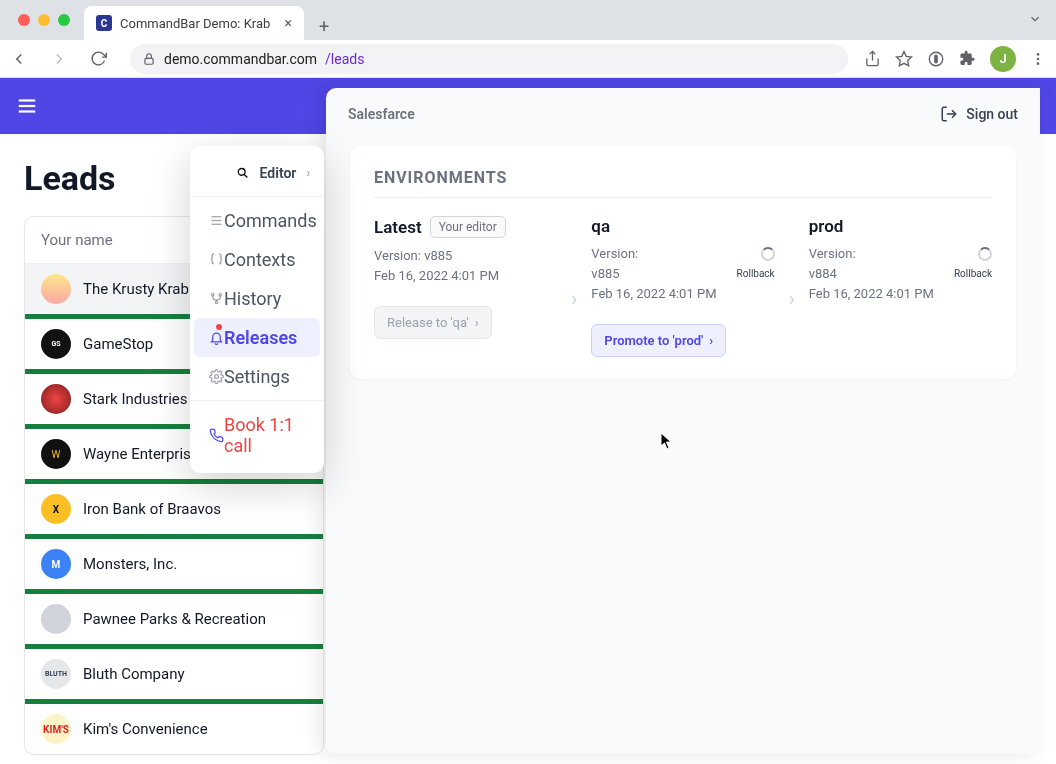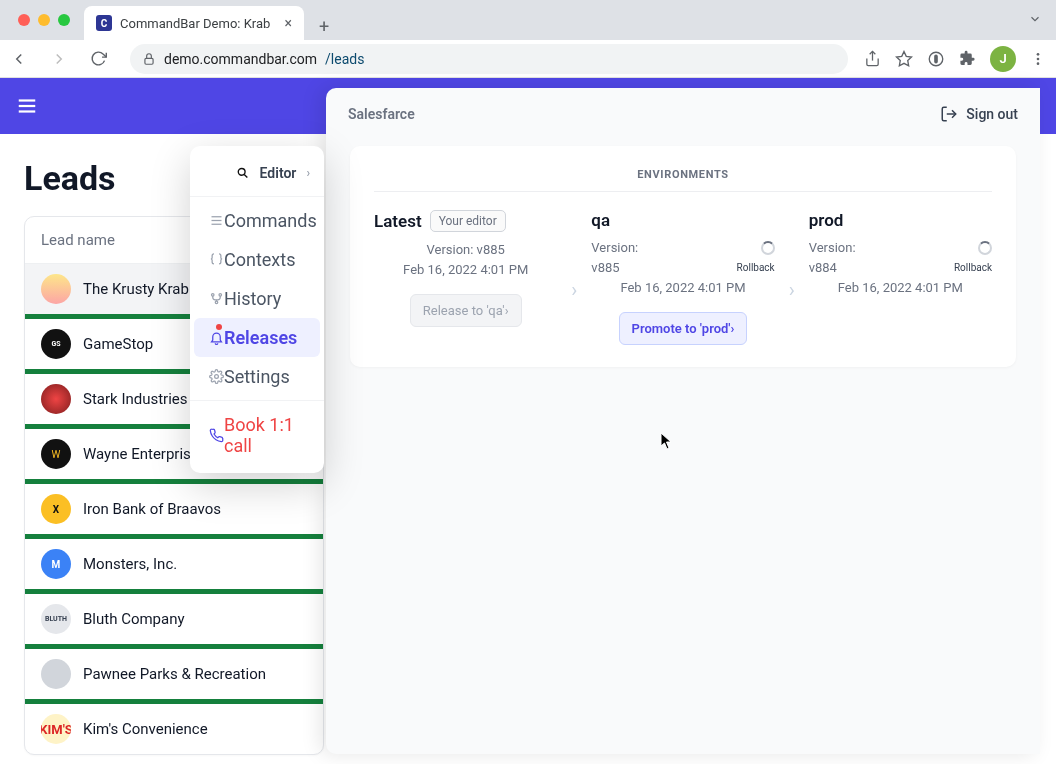--- a/index.html
+++ b/index.html
@@ -37,54 +37,54 @@
   .lead-row.selected{background:#f3f4f6;}
   .lead-avatar{width:30px;height:30px;border-radius:50%;background:#e5e7eb;display:flex;align-items:center;justify-content:center;font-size:10px;color:#555;overflow:hidden;}
   .la-krusty{background:linear-gradient(#fde68a,#fca5a5);}
   .la-gamestop{background:#111;color:#fff;font-size:7px;font-weight:700;}
   .la-stark{background:radial-gradient(circle,#ef4444,#7f1d1d);}
   .la-wayne{background:#111;color:#fbbf24;}
   .la-iron{background:#fbbf24;color:#111;font-weight:700;}
   .la-monsters{background:#3b82f6;color:#fff;font-weight:700;}
   .la-bluth{background:#e5e7eb;color:#374151;font-size:7px;font-weight:700;}
   .la-pawnee{background:#d1d5db;}
-  .la-kims{background:#fef3c7;color:#dc2626;font-size:13px;font-weight:700;}
+  .la-kims{background:#fef3c7;color:#dc2626;font-size:10px;font-weight:700;}
   .bottom-strip{margin-top:18px;height:44px;width:300px;background:#eef0ff;border-radius:8px;}
 
   
   .editor-popover{position:absolute;top:146px;left:190px;width:134px;background:#fff;border-radius:10px;box-shadow:0 12px 40px rgba(0,0,0,0.18);padding:8px 0;z-index:40;}
   .pop-header{display:flex;align-items:center;gap:10px;padding:10px 14px;color:#374151;font-weight:600;font-size:14px;margin-left:32px;}
   .pop-header .chev{margin-left:auto;color:#9ca3af;font-size:12px;}
   .pop-divider{height:1px;background:#f1f2f4;margin:4px 0;}
   .pop-item{display:flex;align-items:center;padding:9px 14px;font-size:18px;color:#4b5563;border-radius:6px;margin:0 4px;position:relative;}
   .pop-item.active{background:#eef0ff;color:#4f46e5;font-weight:600;}
   .pop-item .dot{position:absolute;left:22px;top:6px;width:6px;height:6px;background:#ef4444;border-radius:50%;}
   .pop-item.book{color:#ef4444;}
   .pop-icon{width:16px;height:16px;display:flex;align-items:center;justify-content:center;color:#9ca3af;flex-shrink:0;}
   .pop-item.active .pop-icon{color:#4f46e5;}
   .pop-item.book .pop-icon{color:#4f46e5;}
 
   
-  .drawer{position:absolute;top:88px;left:326px;bottom:10px;width:714px;background:#f9fafb;border-radius:10px 0 0 10px;box-shadow:-6px 0 20px rgba(0,0,0,0.1);z-index:30;overflow:hidden;text-align:center;}
+  .drawer{position:absolute;top:88px;left:326px;bottom:10px;width:714px;background:#f9fafb;border-radius:10px 0 0 10px;box-shadow:-6px 0 20px rgba(0,0,0,0.1);z-index:30;overflow:hidden;}
   .drawer-head{height:52px;display:flex;align-items:center;padding:0 22px;color:#6b7280;font-size:14px;font-weight:600;}
   .drawer-head .signout{margin-left:auto;display:flex;align-items:center;gap:8px;color:#374151;font-size:14px;font-weight:500;}
   .drawer-body{padding:6px 24px 24px 24px;}
   .drawer-inner{background:#fff;border-radius:10px;padding:22px 24px;min-height:220px;box-shadow:0 1px 3px rgba(0,0,0,0.04);}
-  .section-label{font-size:11px;letter-spacing:0.06em;color:#6b7280;font-weight:700;border-bottom:1px solid #edeef1;padding-bottom:10px;margin-bottom:18px;}
+  .section-label{font-size:16px;letter-spacing:0.06em;color:#6b7280;font-weight:700;border-bottom:1px solid #edeef1;padding-bottom:10px;margin-bottom:18px;}
   .envs{display:flex;align-items:flex-start;gap:12px;}
   .env{flex:1;min-width:0;}
   .env-title-row{display:flex;align-items:center;gap:8px;margin-bottom:8px;}
   .env-title{font-size:17px;font-weight:600;color:#111827;}
   .badge{font-size:12px;border:1px solid #d1d5db;border-radius:5px;padding:3px 8px;color:#6b7280;background:#fafafa;}
   .env-meta{font-size:13px;color:#6b7280;line-height:1.55;}
   .env-meta .row{display:flex;align-items:center;justify-content:space-between;gap:8px;}
   .rollback{color:#374151;font-size:10px;}
   .spinner{width:14px;height:14px;border:2px solid #d1d5db;border-top-color:#6b7280;border-radius:50%;display:inline-block;}
   .env-arrow{align-self:center;color:#cbd5e1;font-size:20px;padding:0 2px;margin-top:24px;}
-  .action-btn{margin-top:14px;display:inline-flex;align-items:center;font-size:13px;padding:8px 12px;border-radius:6px;border:1px solid;}
+  .action-btn{margin-top:20px;display:inline-flex;align-items:center;gap:6px;font-size:13px;padding:8px 12px;border-radius:6px;border:1px solid;}
   .action-release{background:#f3f4f6;border-color:#e5e7eb;color:#9ca3af;}
   .action-promote{background:#eef0ff;border-color:#c7d2fe;color:#4f46e5;font-weight:600;}
   .action-btn .chev{font-size:13px;}
 
   
   .cursor{position:absolute;top:432px;left:660px;z-index:100;}
 
   svg{display:block;}
 </style>
 </head>
@@ -125,21 +125,21 @@
           <path d="M23 4v6h-6"></path>
           <path d="M20.49 15a9 9 0 1 1-2.12-9.36L23 10"></path>
         </svg>
     </div>
     <div class="omnibox">
       <svg width="14" height="14" viewBox="0 0 24 24" fill="none" stroke="#5f6368" stroke-width="2">
           <rect x="5" y="11" width="14" height="10" rx="2"></rect>
           <path d="M8 11V7a4 4 0 0 1 8 0v4"></path>
         </svg>
       <span>demo.commandbar.com</span>
-        <span style="color:#0c4a6e">/leads</span>
+        <span style="color:#6d28d9">/leads</span>
     </div>
     <div class="toolbar-right">
       <svg width="17" height="17" viewBox="0 0 24 24" fill="none" stroke="currentColor" stroke-width="1.8">
           <path d="M4 12v8a2 2 0 0 0 2 2h12a2 2 0 0 0 2-2v-8"></path>
           <polyline points="16 6 12 2 8 6"></polyline>
           <line x1="12" y1="2" x2="12" y2="15"></line>
         </svg>
       <svg width="18" height="18" viewBox="0 0 24 24" fill="none" stroke="currentColor" stroke-width="1.8">
           <polygon points="12 2 15 8.5 22 9.3 17 14 18.2 21 12 17.8 5.8 21 7 14 2 9.3 9 8.5 12 2"></polygon>
         </svg>
@@ -168,21 +168,21 @@
       <svg width="22" height="22" viewBox="0 0 24 24" fill="none" stroke="currentColor" stroke-width="2.4">
           <line x1="3" y1="6" x2="21" y2="6"></line>
           <line x1="3" y1="12" x2="21" y2="12"></line>
           <line x1="3" y1="18" x2="21" y2="18"></line>
         </svg>
     </div>
   </div>
   <div class="app-body">
     <div class="page-title">Leads</div>
     <div class="card">
-      <div class="card-header">Lead name</div>
+      <div class="card-header">Your name</div>
       <div class="lead-row selected">
           <div class="lead-avatar la-krusty"></div>
           <span>The Krusty Krab</span>
         </div>
       <div class="lead-row">
           <div class="lead-avatar la-gamestop">GS</div>
           <span>GameStop</span>
         </div>
       <div class="lead-row">
           <div class="lead-avatar la-stark"></div>
@@ -194,26 +194,26 @@
         </div>
       <div class="lead-row">
           <div class="lead-avatar la-iron">X</div>
           <span>Iron Bank of Braavos</span>
         </div>
       <div class="lead-row">
           <div class="lead-avatar la-monsters">M</div>
           <span>Monsters, Inc.</span>
         </div>
       <div class="lead-row">
+          <div class="lead-avatar la-pawnee"></div>
+          <span>Pawnee Parks &amp; Recreation</span>
+        </div>
+      <div class="lead-row">
           <div class="lead-avatar la-bluth">BLUTH</div>
           <span>Bluth Company</span>
-        </div>
-      <div class="lead-row">
-          <div class="lead-avatar la-pawnee"></div>
-          <span>Pawnee Parks &amp; Recreation</span>
         </div>
       <div class="lead-row">
           <div class="lead-avatar la-kims">KIM'S</div>
           <span>Kim's Convenience</span>
         </div>
     </div>
     <div class="bottom-strip"></div>
   </div>
 </div>
 

